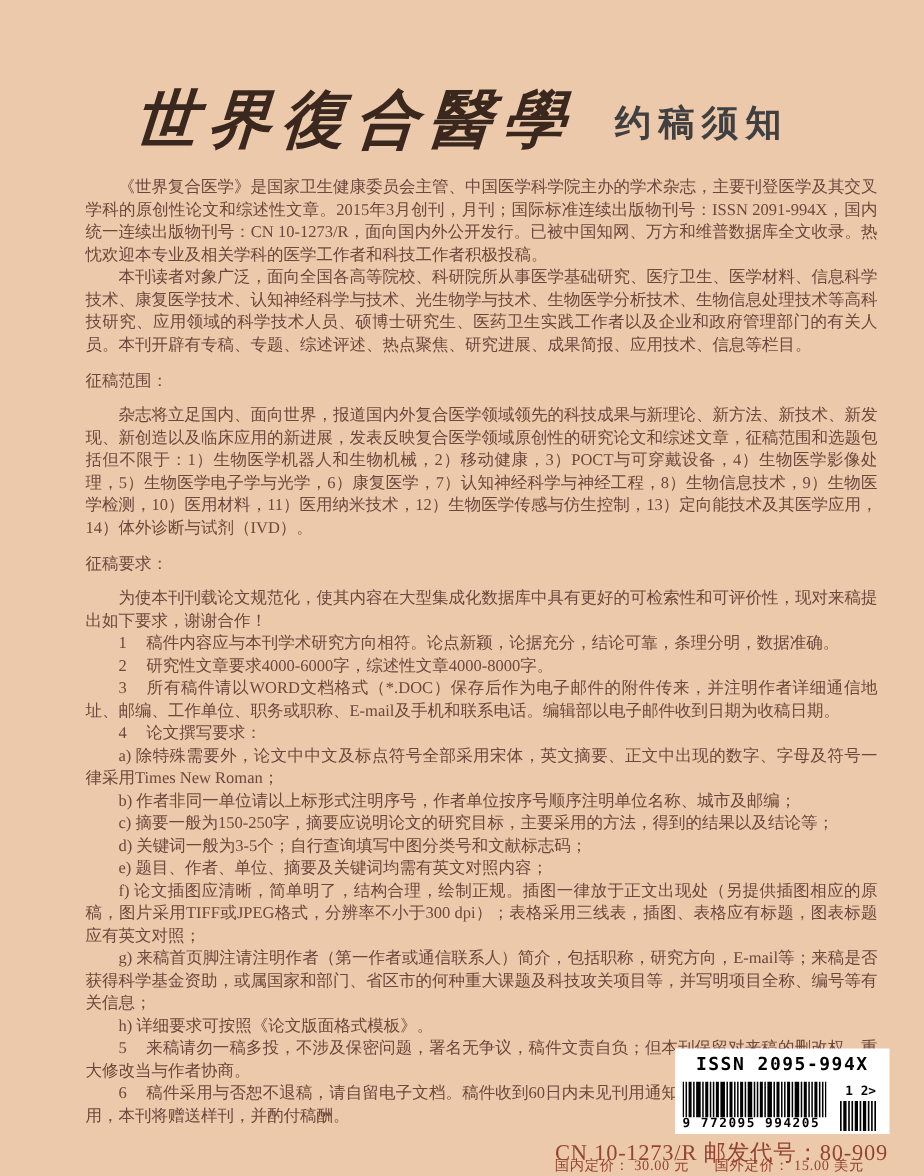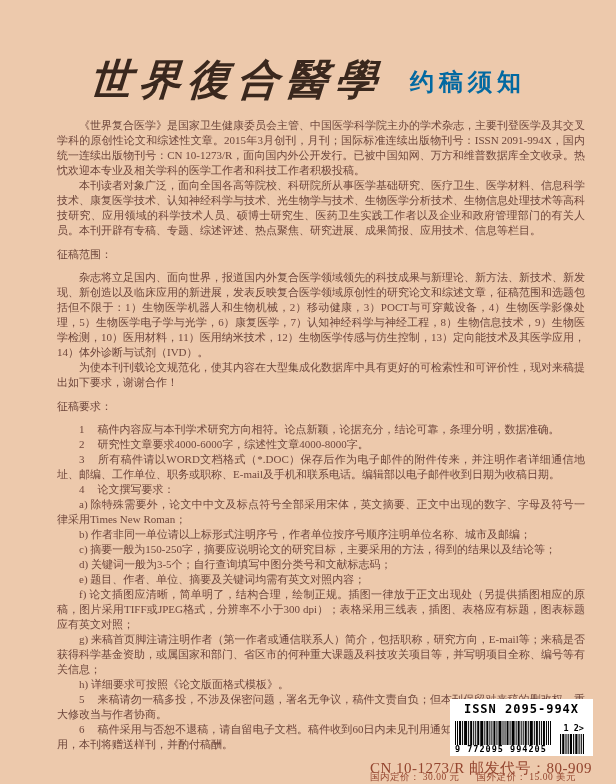--- a/index.html
+++ b/index.html
@@ -22,21 +22,21 @@
     color:#3a281e;
     letter-spacing:7px;
     font-style:italic;
     transform:skewX(-4deg);
     display:inline-block;
     vertical-align:baseline;
   }
   .notice-title{
     font-size:24px;
     font-weight:bold;
-    color:#0369a1;
+    color:#404040;
     letter-spacing:5px;
     margin-left:22px;
     display:inline-block;
     vertical-align:4px;
   }
   
   .content{
     margin:10px 30px 0 57px;
     width:528px;
     color:#6e463c;
@@ -114,22 +114,22 @@
     <span class="notice-title">约稿须知</span>
   </header>
 
   <main class="content">
     <p class="para indent">《世界复合医学》是国家卫生健康委员会主管、中国医学科学院主办的学术杂志，主要刊登医学及其交叉学科的原创性论文和综述性文章。2015年3月创刊，月刊；国际标准连续出版物刊号：ISSN 2091-994X，国内统一连续出版物刊号：CN 10-1273/R，面向国内外公开发行。已被中国知网、万方和维普数据库全文收录。热忱欢迎本专业及相关学科的医学工作者和科技工作者积极投稿。</p>
     <p class="para indent">本刊读者对象广泛，面向全国各高等院校、科研院所从事医学基础研究、医疗卫生、医学材料、信息科学技术、康复医学技术、认知神经科学与技术、光生物学与技术、生物医学分析技术、生物信息处理技术等高科技研究、应用领域的科学技术人员、硕博士研究生、医药卫生实践工作者以及企业和政府管理部门的有关人员。本刊开辟有专稿、专题、综述评述、热点聚焦、研究进展、成果简报、应用技术、信息等栏目。</p>
 
     <p class="para section-heading">征稿范围：</p>
     <p class="para indent">杂志将立足国内、面向世界，报道国内外复合医学领域领先的科技成果与新理论、新方法、新技术、新发现、新创造以及临床应用的新进展，发表反映复合医学领域原创性的研究论文和综述文章，征稿范围和选题包括但不限于：1）生物医学机器人和生物机械，2）移动健康，3）POCT与可穿戴设备，4）生物医学影像处理，5）生物医学电子学与光学，6）康复医学，7）认知神经科学与神经工程，8）生物信息技术，9）生物医学检测，10）医用材料，11）医用纳米技术，12）生物医学传感与仿生控制，13）定向能技术及其医学应用，14）体外诊断与试剂（IVD）。</p>
 
+    <p class="para section-heading">征稿要求：</p>
     <p class="para indent">为使本刊刊载论文规范化，使其内容在大型集成化数据库中具有更好的可检索性和可评价性，现对来稿提出如下要求，谢谢合作！</p>
-    <p class="para section-heading">征稿要求：</p>
 
     <p class="para item"><span class="item-num">1</span><span>稿件内容应与本刊学术研究方向相符。论点新颖，论据充分，结论可靠，条理分明，数据准确。</span></p>
     <p class="para item"><span class="item-num">2</span><span>研究性文章要求4000-6000字，综述性文章4000-8000字。</span></p>
     <p class="para item"><span class="item-num">3</span><span>所有稿件请以WORD文档格式（*.DOC）保存后作为电子邮件的附件传来，并注明作者详细通信地址、邮编、工作单位、职务或职称、E-mail及手机和联系电话。编辑部以电子邮件收到日期为收稿日期。</span></p>
     <p class="para item"><span class="item-num">4</span><span>论文撰写要求：</span></p>
     <p class="para item"><span class="item-num"></span><span>a) 除特殊需要外，论文中中文及标点符号全部采用宋体，英文摘要、正文中出现的数字、字母及符号一律采用Times New Roman；</span></p>
     <p class="para item"><span class="item-num"></span><span>b) 作者非同一单位请以上标形式注明序号，作者单位按序号顺序注明单位名称、城市及邮编；</span></p>
     <p class="para item"><span class="item-num"></span><span>c) 摘要一般为150-250字，摘要应说明论文的研究目标，主要采用的方法，得到的结果以及结论等；</span></p>
     <p class="para item"><span class="item-num"></span><span>d) 关键词一般为3-5个；自行查询填写中图分类号和文献标志码；</span></p>
     <p class="para item"><span class="item-num"></span><span>e) 题目、作者、单位、摘要及关键词均需有英文对照内容；</span></p>

